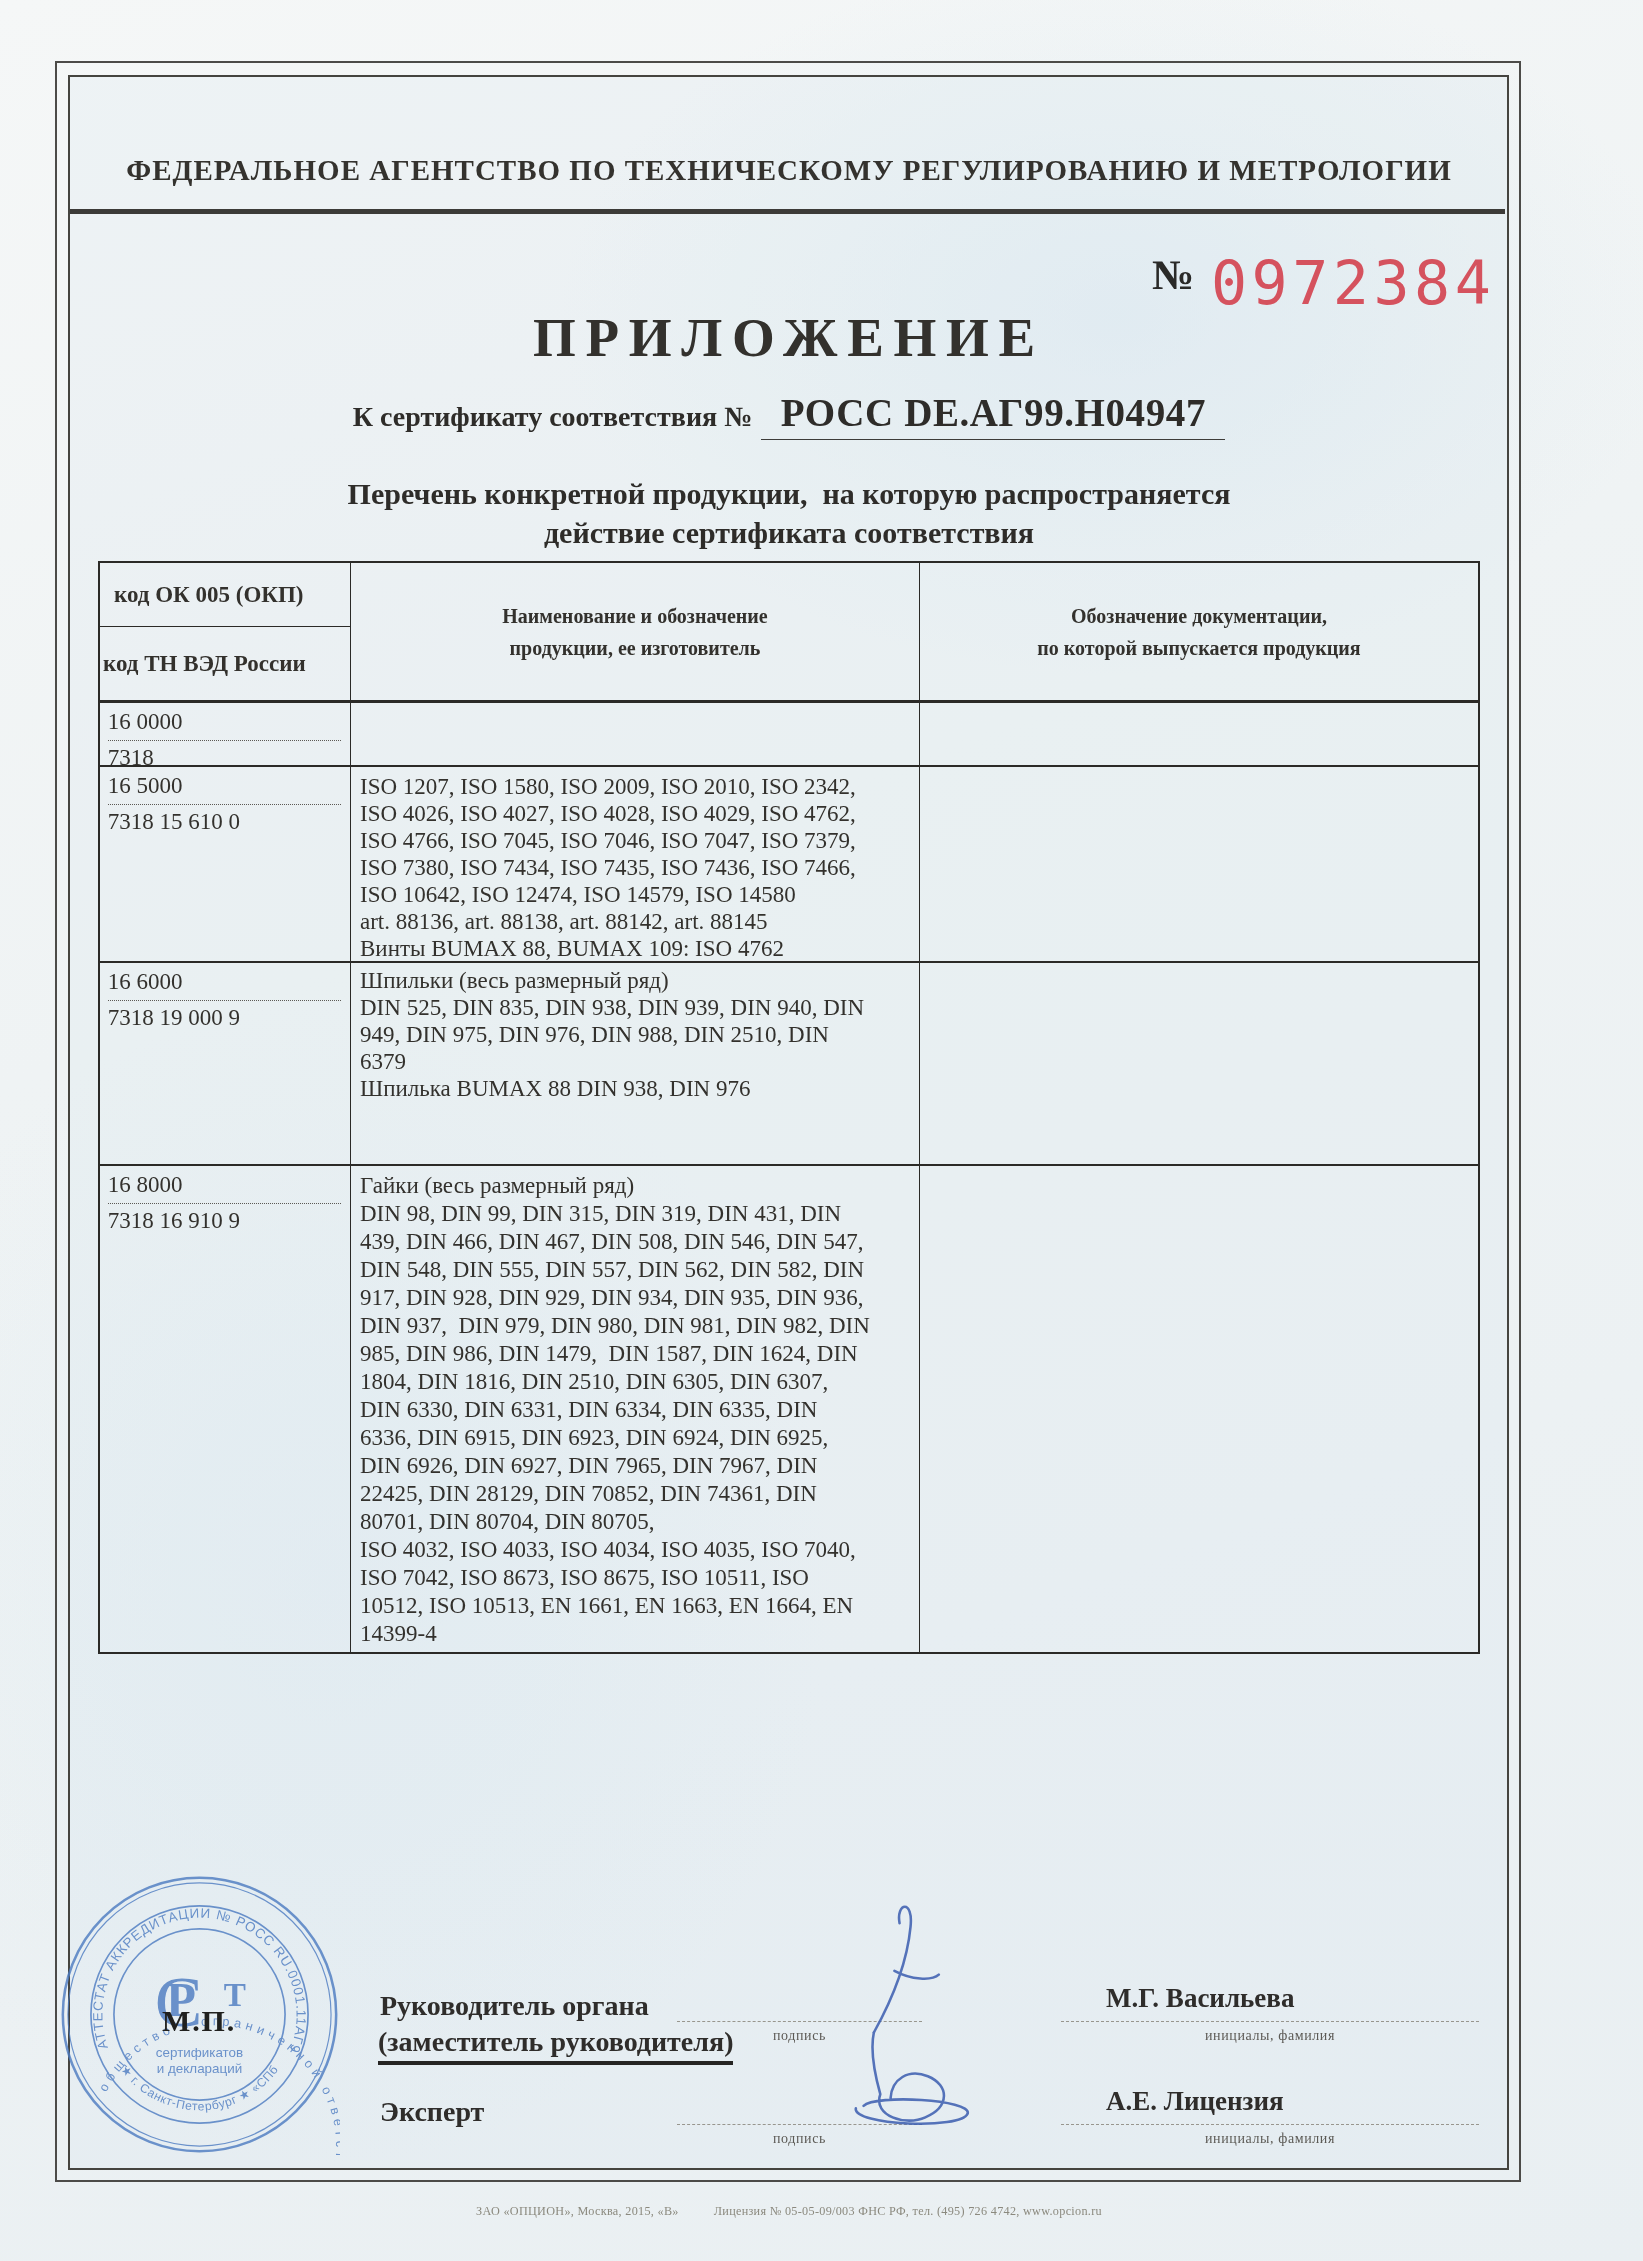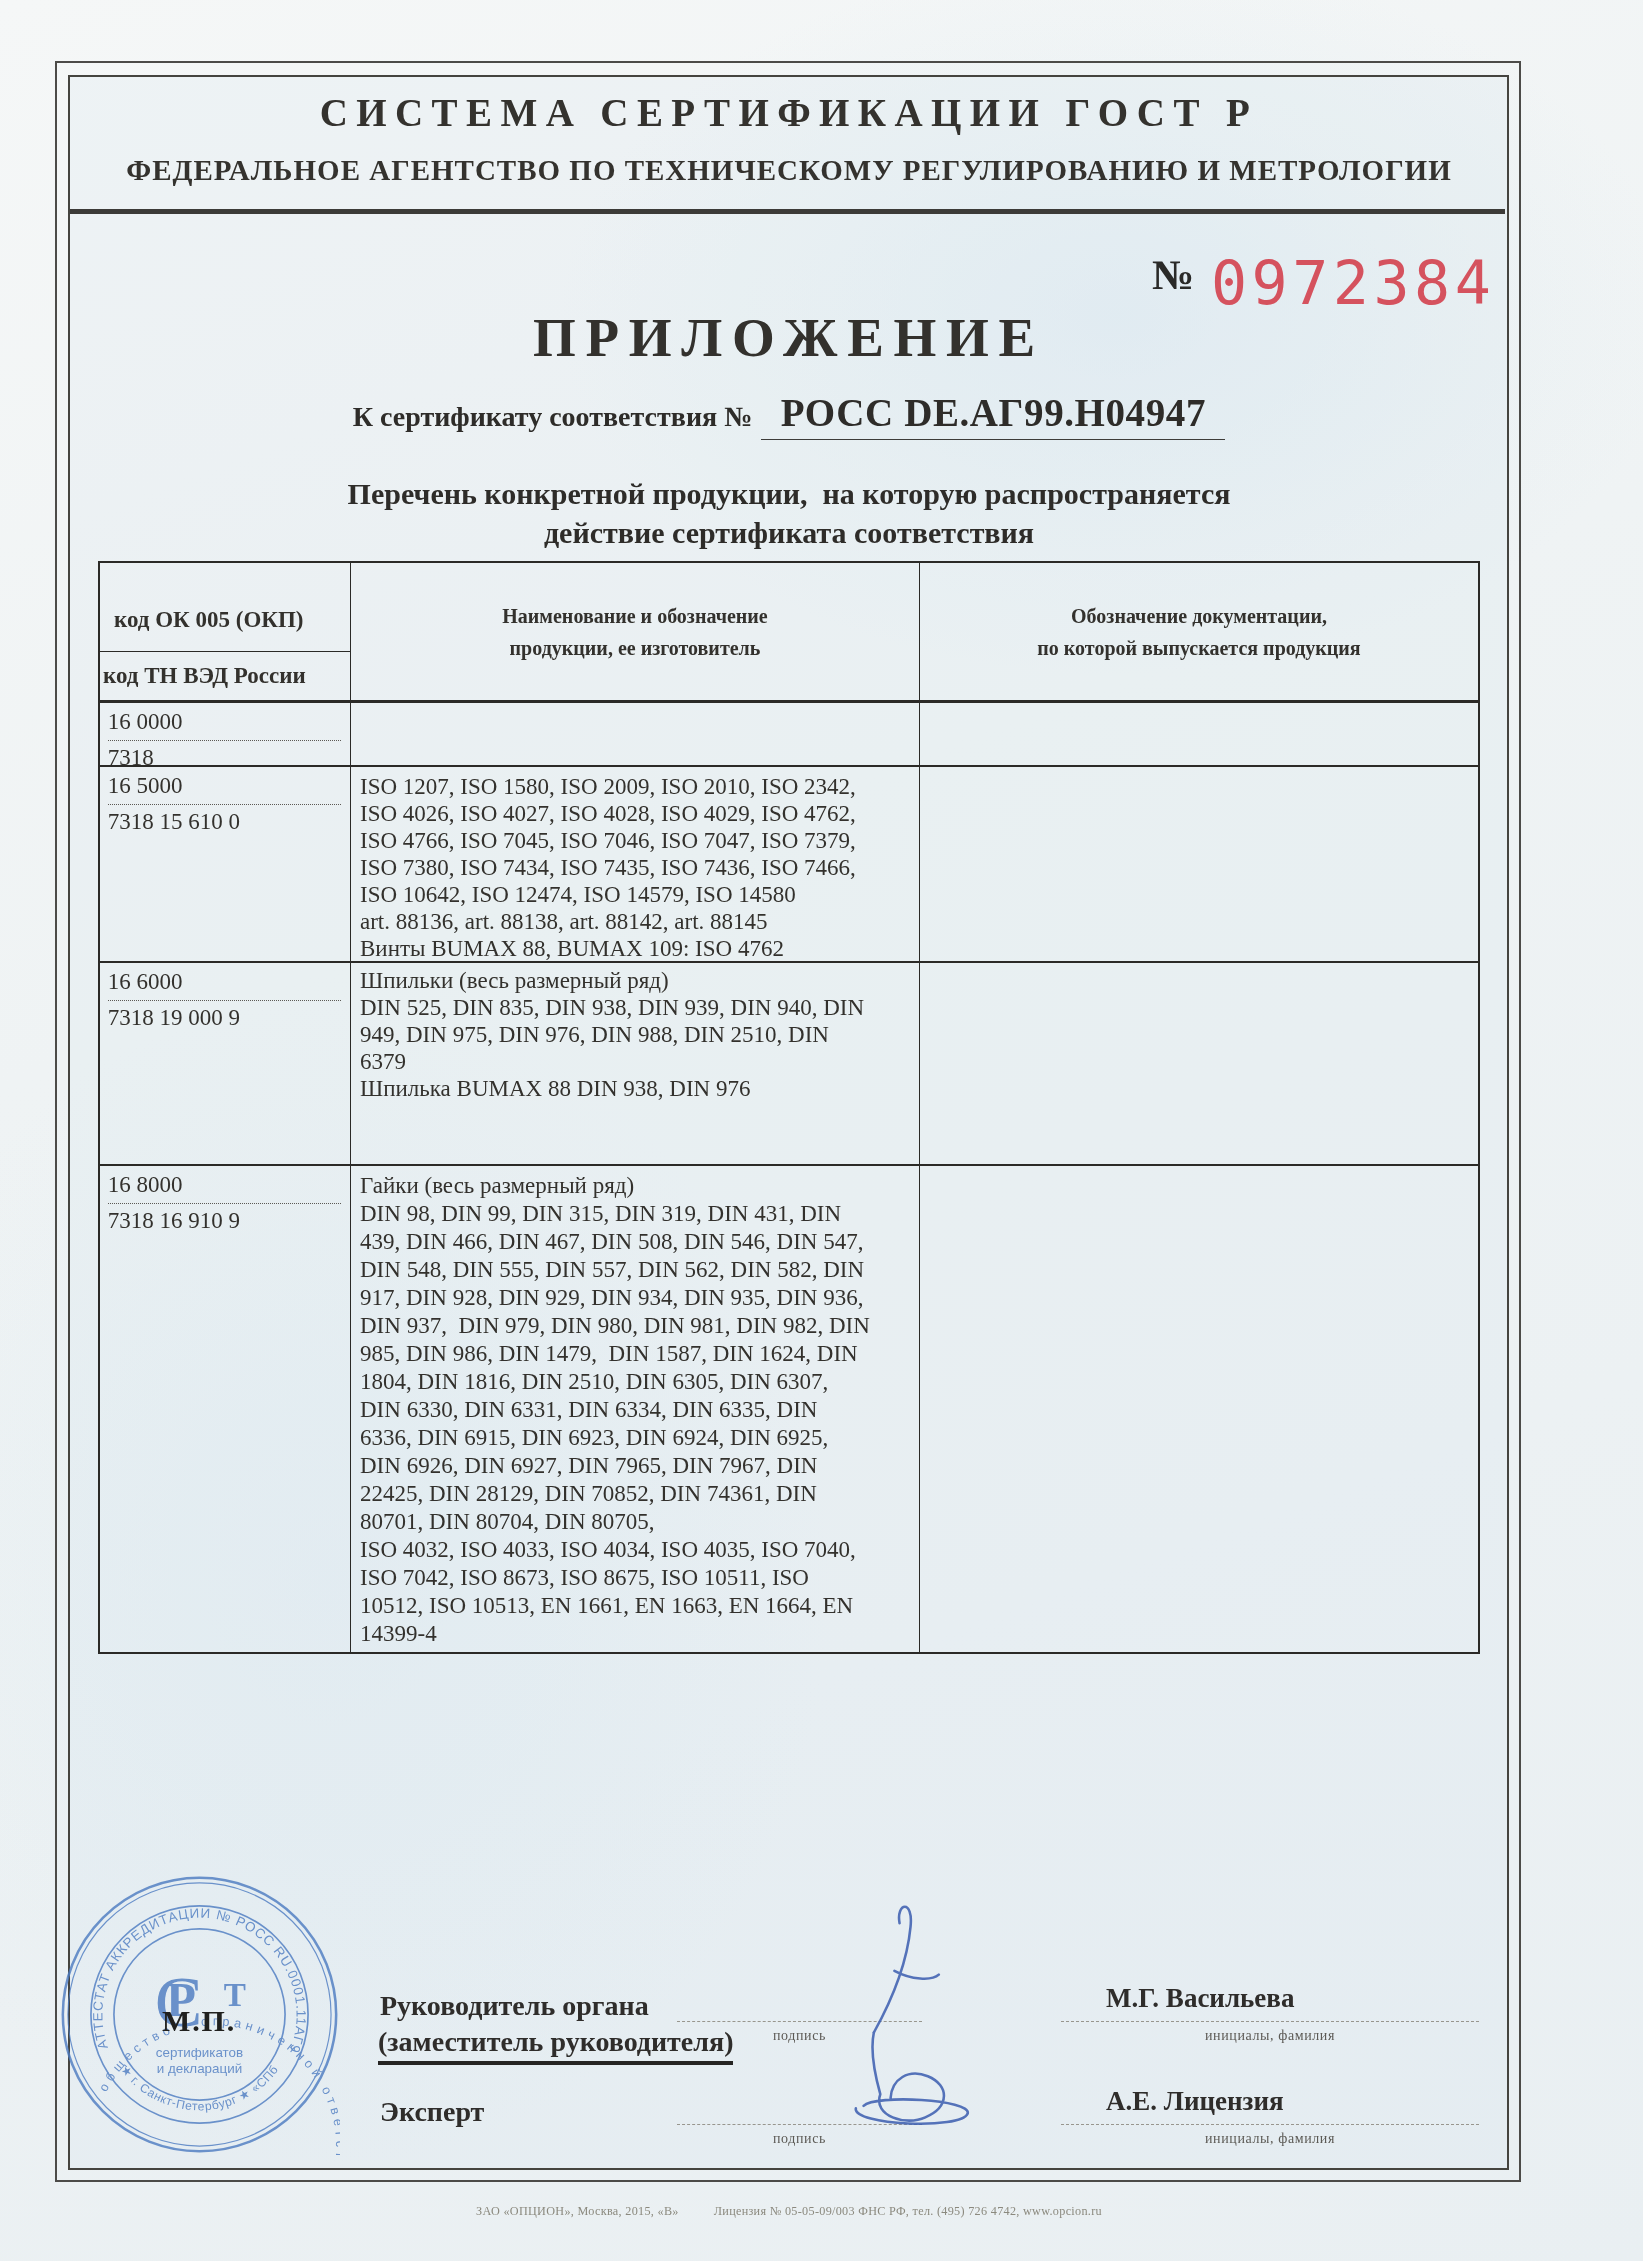--- a/index.html
+++ b/index.html
@@ -55,21 +55,21 @@
     position:absolute;left:98px;top:561px;width:1382px;
     border:2.6px solid #2b2a27;box-sizing:border-box;
     font-size:23px;color:#33312d;
   }
   .trow{display:grid;grid-template-columns:251px 569px 1fr;box-sizing:border-box;}
   .trow .c1{border-right:1.9px solid #2b2a27;box-sizing:border-box;}
   .trow .c2{border-right:1.9px solid #2b2a27;box-sizing:border-box;}
   .trow.data{border-top:2.6px solid #2b2a27;}
   .thead{height:140px;border-bottom:3.2px solid #2b2a27;}
   .thead .c1{display:flex;flex-direction:column;}
-  .h-c1-top{height:64px;border-bottom:1.9px solid #2b2a27;display:flex;align-items:center;padding-left:14px;box-sizing:border-box;margin-top:25px;}
+  .h-c1-top{height:64px;border-bottom:1.9px solid #2b2a27;display:flex;align-items:center;padding-left:14px;box-sizing:border-box;}
   .h-c1-bot{flex:1;display:flex;align-items:center;padding-left:3px;}
   .h-center{display:flex;align-items:center;justify-content:center;text-align:center;line-height:32px;font-size:20px;}
   .code-cell{padding:6.4px 9px 0 7.7px;line-height:26px;}
   .dotted-sep{border-top:1.9px dotted #5c5a55;margin:4.5px 0 3.9px 0;}
   .lines-cell{padding:6.4px 6.4px 0 9px;line-height:27px;}
   .r1{height:62px;}
   .r2{height:196px;}
   .r3{height:203px;}
   .r3 .lines-cell{padding-top:3.9px;}
   .r4{height:488px;}
@@ -101,21 +101,20 @@
   .fineprint .fp-left{margin-right:35px;}
 </style>
 </head>
 <body>
 
 <div class="page">
 
   <div class="frame-outer"></div>
   <div class="frame-inner"></div>
 
-  <div class="abs centered title-main b">СИСТЕМА СЕРТИФИКАЦИИ ГОСТ Р</div>
   <div class="abs centered title-agency b">ФЕДЕРАЛЬНОЕ АГЕНТСТВО ПО ТЕХНИЧЕСКОМУ РЕГУЛИРОВАНИЮ И МЕТРОЛОГИИ</div>
   <div class="abs header-sep"></div>
 
   <div class="abs doc-number">
     <span class="no-sign">№</span>
     <span class="no-value">0972384</span>
   </div>
 
   <div class="abs centered doc-title b">ПРИЛОЖЕНИЕ</div>
   <div class="abs centered cert-line b">

